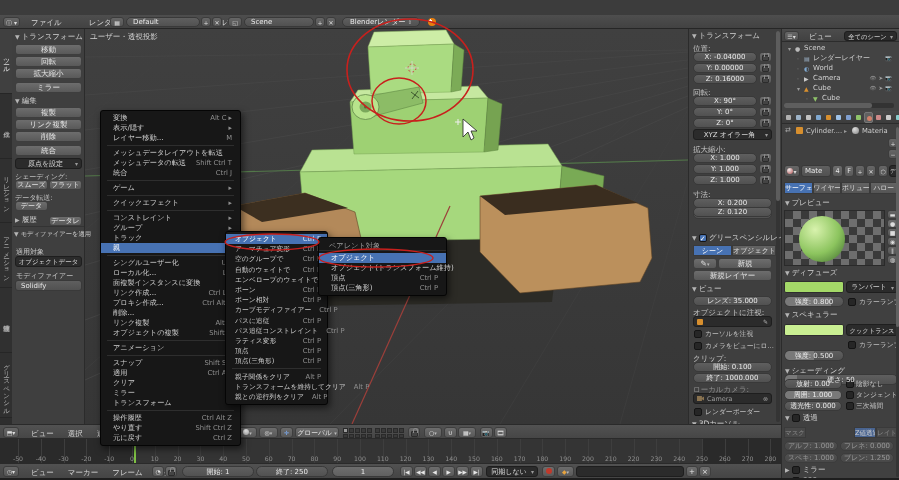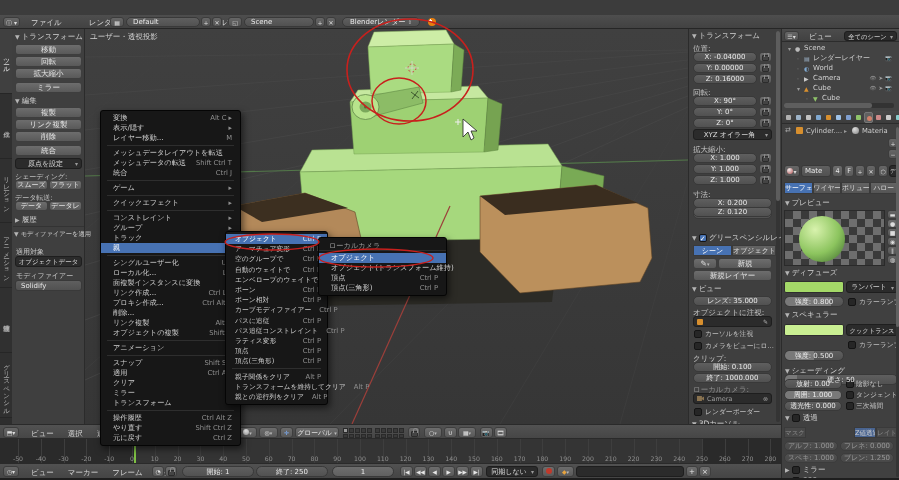--- a/index.html
+++ b/index.html
@@ -172,21 +172,21 @@
     <div class="a btn" style="left:15px;top:78px;width:67px;height:11px;line-height:10px;">複製</div>
     <div class="a btn" style="left:15px;top:90px;width:67px;height:11px;line-height:10px;">リンク複製</div>
     <div class="a btn" style="left:15px;top:102px;width:67px;height:11px;line-height:10px;">削除</div>
     <div class="a btn" style="left:15px;top:116px;width:67px;height:11px;line-height:10px;">統合</div>
     <div class="a dark" style="left:15px;top:129px;width:67px;height:11px;line-height:10px;"><span>原点を設定</span><span class="arr">▾</span></div>
     <div class="a lbl" style="left:15px;top:143px;font-size:7px;">シェーディング:</div>
     <div class="a btn" style="left:15px;top:151px;width:33px;height:10px;line-height:9px;font-size:7px;">スムーズ</div>
     <div class="a btn" style="left:49px;top:151px;width:33px;height:10px;line-height:9px;font-size:7px;">フラット</div>
     <div class="a lbl" style="left:15px;top:164px;font-size:7px;">データ転送:</div>
     <div class="a btn" style="left:15px;top:172px;width:33px;height:10px;line-height:9px;font-size:7px;">データ</div>
-    <div class="a btn" style="left:49px;top:172px;width:33px;height:10px;line-height:9px;font-size:7px;">データレ</div>
+    <div class="a btn" style="left:49px;top:187px;width:33px;height:10px;line-height:9px;font-size:7px;">データレ</div>
     <div class="a hdr" style="left:15px;top:186px;"><span class="tri">▶</span><span>履歴</span></div>
     <div class="a" style="left:13px;top:197px;width:71px;height:1px;background:#333;"></div>
     <div class="a hdr" style="left:14px;top:201px;font-size:6.3px;"><span class="tri">▼</span><span>モディファイアーを適用</span></div>
     <div class="a lbl" style="left:16px;top:218px;font-size:7px;">適用対象</div>
     <div class="a dark" style="left:15px;top:227px;width:67px;height:11px;line-height:10px;font-size:6.5px;"><span>オブジェクトデータ</span></div>
     <div class="a lbl" style="left:16px;top:242px;font-size:7px;">モディファイアー</div>
     <div class="a field" style="left:15px;top:251px;width:67px;height:11px;line-height:10px;text-align:left;padding-left:5px;border-radius:3px;">Solidify</div>
   </div>
 
   <div class="menu" id="ctxmenu" style="left:100px;top:110px;width:141px;">
@@ -378,21 +378,21 @@
         <span>トランスフォームを維持してクリア</span>
         <span class="sc">Alt P</span>
       </div>
       <div class="mi" style="height: 10.2px; font-size: 6.8px; padding: 0px 6px 0px 9px;">
         <span>親との逆行列をクリア</span>
         <span class="sc">Alt P</span>
       </div>
     </div>
 
   <div class="menu" id="tmenu" style="left:318px;top:237px;width:129px;">
-    <div class="mtitle">ローカルカメラ</div>
+    <div class="mtitle">ペアレント対象</div>
   <div class="mi hl">
         <span>オブジェクト</span>
         <span class="sc"></span>
       </div>
       <div class="mi">
         <span>オブジェクト(トランスフォーム維持)</span>
         <span class="sc"></span>
       </div>
       <div class="mi">
         <span>頂点</span>

